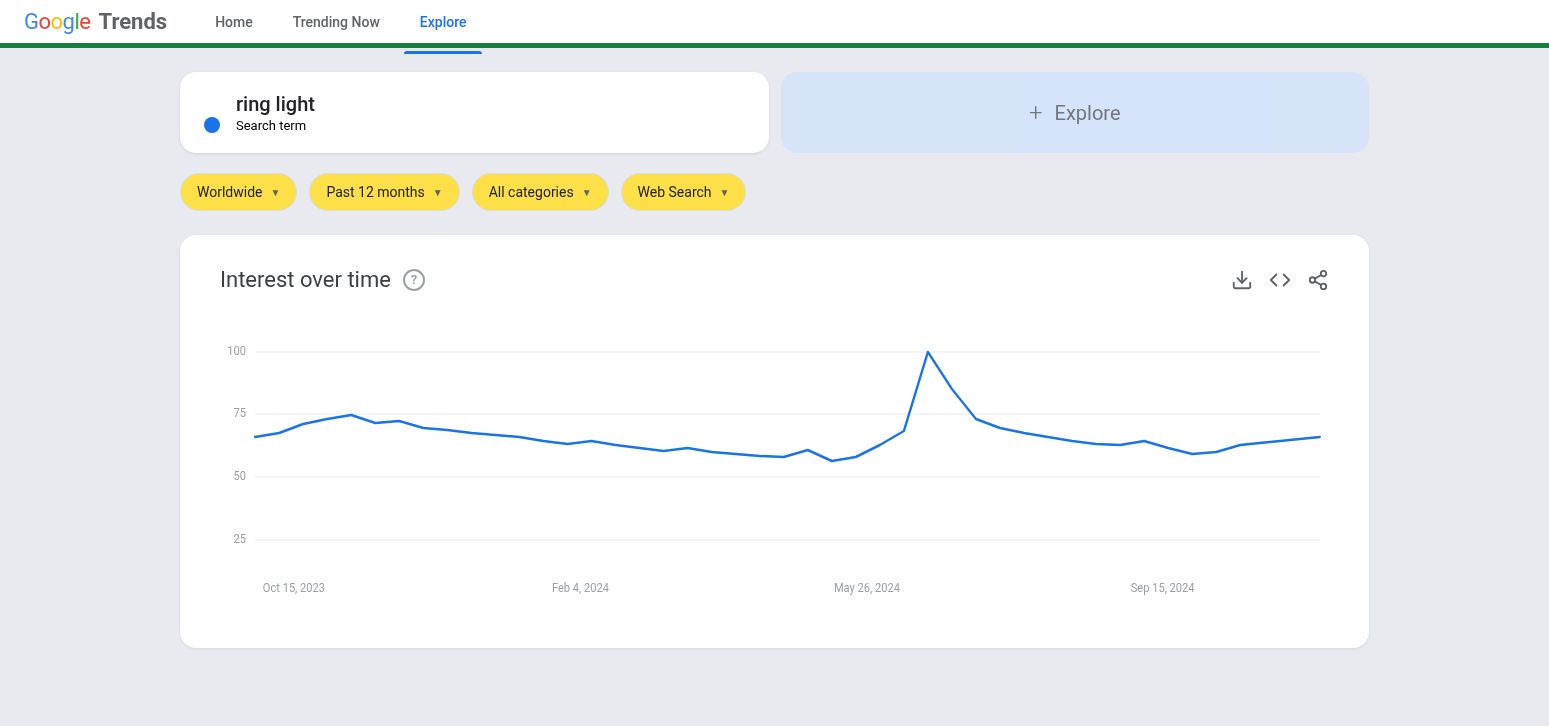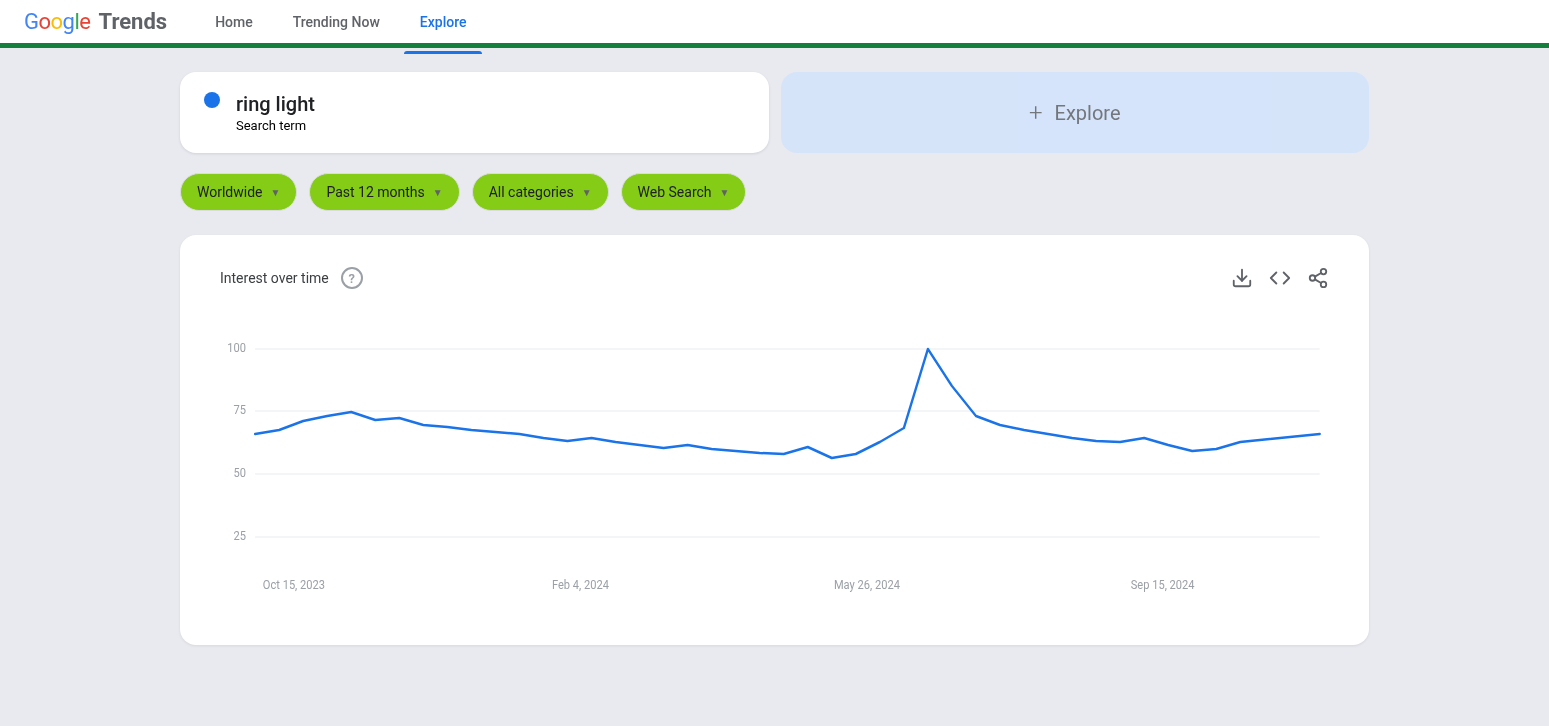--- a/index.html
+++ b/index.html
@@ -82,21 +82,21 @@
       display: flex;
       gap: 12px;
       margin-bottom: 20px;
     }
     .search-term-box {
       flex: 1;
       background: #fff;
       border-radius: 16px;
       padding: 20px 24px;
       display: flex;
-      align-items: flex-start;
+      align-items: flex-end;
       gap: 16px;
       box-shadow: 0 1px 3px rgba(0,0,0,0.1);
     }
     .search-dot {
       width: 16px;
       height: 16px;
       border-radius: 50%;
       background: #1a73e8;
       flex-shrink: 0;
     }
@@ -139,21 +139,21 @@
       gap: 12px;
       margin-bottom: 24px;
     }
     .filter-btn {
       display: flex;
       align-items: center;
       gap: 8px;
       padding: 10px 16px;
       border: 1px solid #dadce0;
       border-radius: 24px;
-      background: #84cc16;
+      background: #fde047;
       font-size: 14px;
       color: #202124;
       cursor: pointer;
       font-family: inherit;
     }
     .filter-arrow {
       font-size: 10px;
       color: #5f6368;
     }
     
@@ -168,21 +168,21 @@
       align-items: center;
       justify-content: space-between;
       margin-bottom: 32px;
     }
     .chart-title-area {
       display: flex;
       align-items: center;
       gap: 12px;
     }
     .chart-title {
-      font-size: 14px;
+      font-size: 22px;
       color: #3c4043;
       font-weight: 400;
     }
     .help-icon {
       width: 22px;
       height: 22px;
       border: 2px solid #9aa0a6;
       border-radius: 50%;
       display: flex;
       align-items: center;

